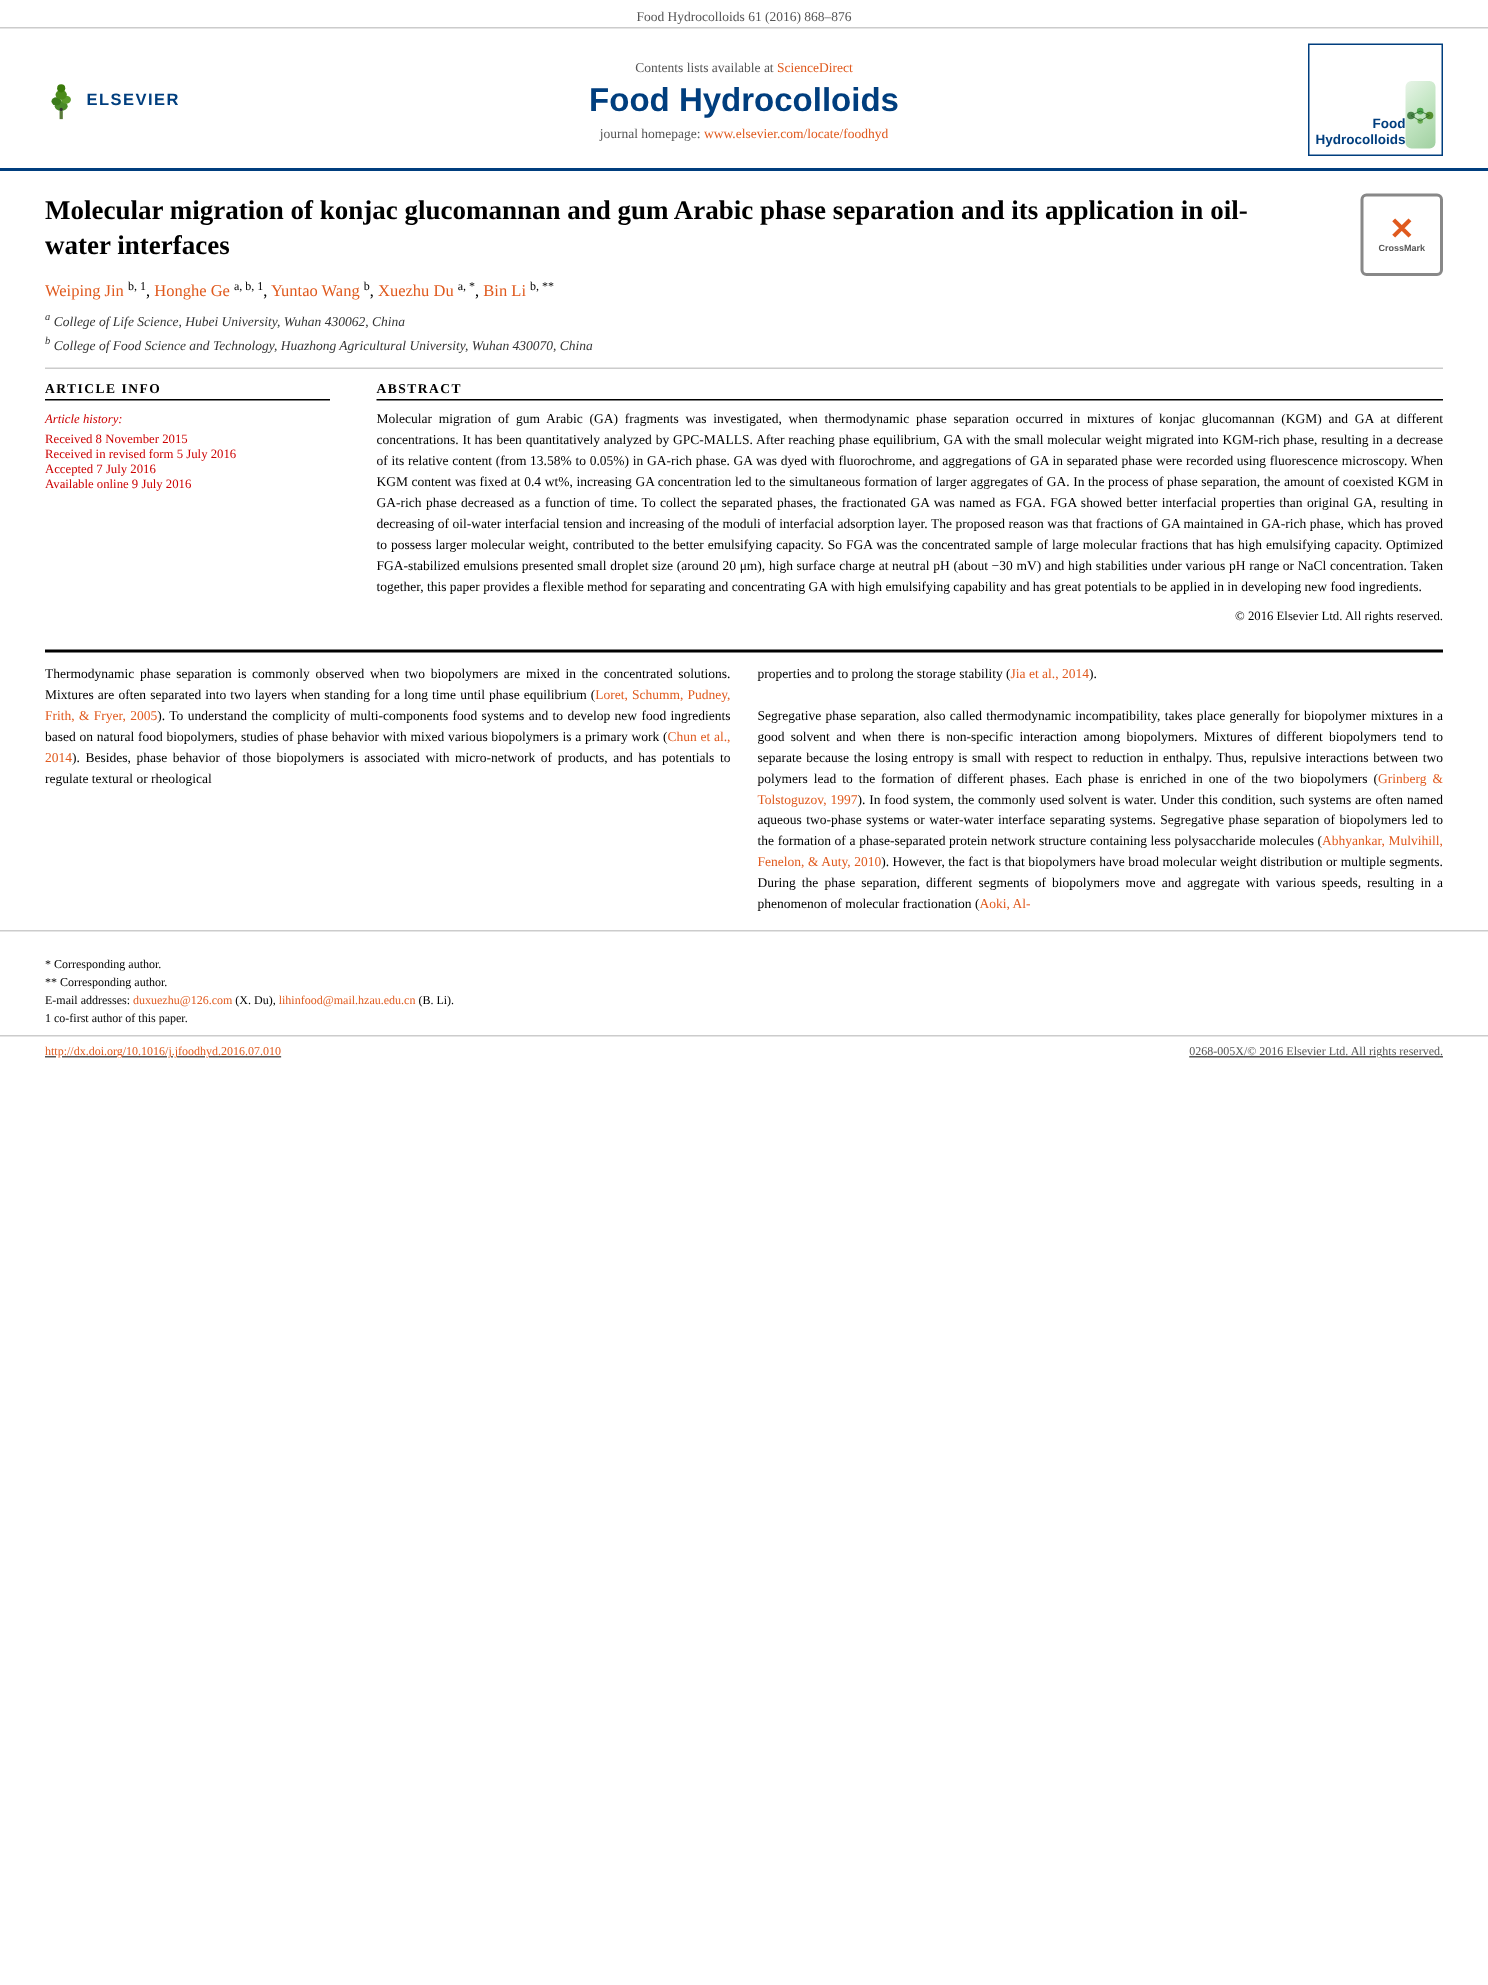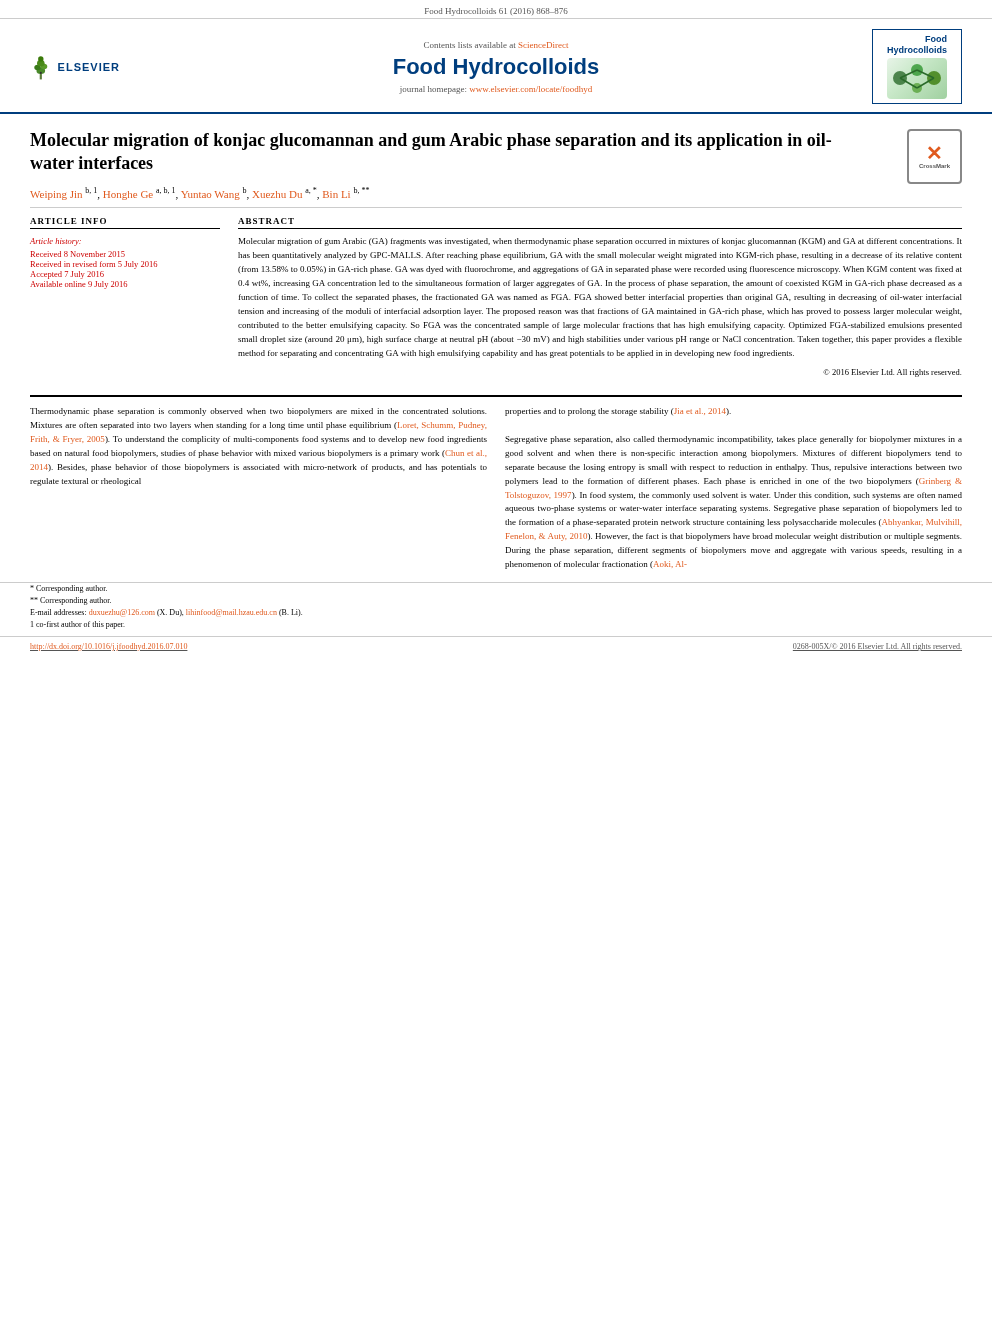--- a/index.html
+++ b/index.html
@@ -69,22 +69,22 @@
 
     .journal-homepage span.link {
       color: #e05a1e;
     }
 
     .journal-logo-box {
       width: 90px;
       height: 75px;
       border: 1.5px solid #003e7e;
       display: flex;
-      flex-direction: column;
-      align-items: center;
+      flex-direction: row;
+      align-items: flex-end;
       justify-content: center;
       font-size: 8px;
       font-family: Arial, sans-serif;
       font-weight: bold;
       color: #003e7e;
       padding: 4px;
       position: relative;
       overflow: hidden;
     }
 
@@ -200,21 +200,21 @@
     
     .divider {
       border: none;
       border-top: 1px solid #ccc;
       margin: 8px 0;
     }
 
     
     .two-col {
       display: flex;
-      gap: 18px;
+      gap: 31px;
       margin-top: 8px;
     }
 
     .col-left {
       width: 190px;
       min-width: 190px;
     }
 
     .col-right {
       flex: 1;
@@ -319,21 +319,21 @@
       text-align: justify;
     }
 
     .inline-link {
       color: #e05a1e;
       text-decoration: none;
     }
 
     
     .footnotes {
-      padding: 0 30px 0 30px;
+      padding: 16px 30px 0 30px;
       border-top: 1px solid #ccc;
       margin-top: 10px;
     }
 
     .footnote-item {
       font-size: 8px;
       line-height: 1.5;
       color: #000;
     }
 
@@ -434,20 +434,24 @@
       <span class="author-link">Honghe Ge</span>
       <sup>a, b, 1</sup>, 
       <span class="author-link">Yuntao Wang</span>
       <sup>b</sup>, 
       <span class="author-link">Xuezhu Du</span>
       <sup>a, *</sup>, 
       <span class="author-link">Bin Li</span>
       <sup>b, **</sup>
     </div>
 
+    <div class="affiliations">
+      <sup>a</sup> <span>College of Life Science, Hubei University, Wuhan 430062, China</span><br>
+      <sup>b</sup> <span>College of Food Science and Technology, Huazhong Agricultural University, Wuhan 430070, China</span>
+    </div>
 
     <hr class="divider">
 
     <div class="two-col">
 
       <div class="col-left">
         <div class="section-header">ARTICLE INFO</div>
 
         <div class="history-block">
           <div class="article-history label">Article history:</div>

